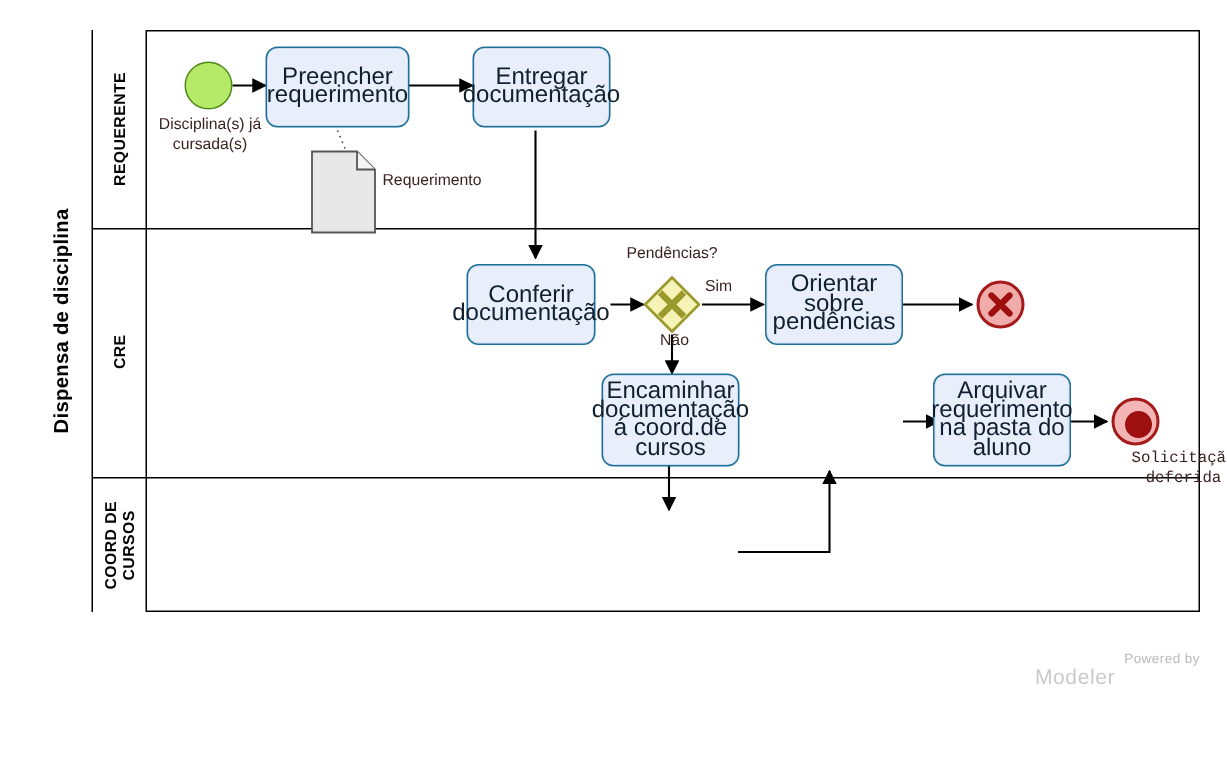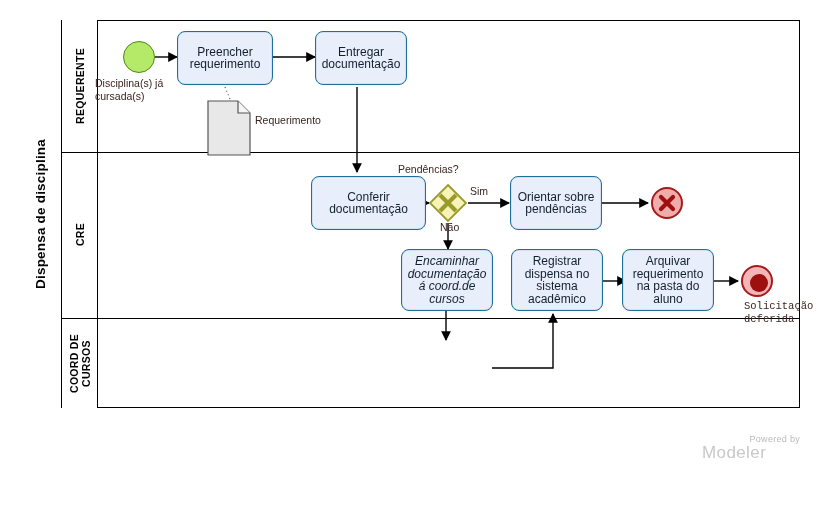--- a/index.html
+++ b/index.html
@@ -99,21 +99,21 @@
     position: absolute;
     box-sizing: border-box;
     background: #e9eefb;
     border: 1.8px solid #1f7099;
     border-radius: 8px;
     display: flex;
     align-items: center;
     justify-content: center;
     text-align: center;
     color: #11202e;
-    font-size: 12px;
+    font-size: 16px;
     line-height: 12.5px;
     padding: 2px 4px;
     box-shadow: inset 0 0 0 0.5px #bfd3ee;
   }
   .task span { display: block; }
 
   
   .event {
     position: absolute;
     border-radius: 50%;
@@ -159,21 +159,21 @@
     position: absolute;
     width: 0; height: 0;
   }
 
   
   .label {
     position: absolute;
     font-size: 10.5px;
     line-height: 12.5px;
     color: #3a2420;
-    text-align: left;
+    text-align: center;
     white-space: pre-line;
   }
   .label-left {
     text-align: left;
   }
 
   
   #connectors {
     position: absolute;
     left: 0; top: 0;
@@ -200,25 +200,25 @@
   .logo-word {
     font-size: 30px;
     line-height: 30px;
     color: #f5c08a;
     letter-spacing: -1px;
     font-weight: normal;
     text-align: right;
     margin-right: 1px;
   }
   .logo-sub {
-    font-size: 17px;
+    font-size: 14px;
     color: #c9c9c9;
     letter-spacing: 0.4px;
     text-align: left;
-    margin-left: 16px;
+    margin-left: 4px;
     margin-top: -2px;
   }
 </style>
 </head>
 <body>
 
 <div id="canvas">
 
   <div class="pool"></div>
 
@@ -285,43 +285,37 @@
   <div class="task" style="left:177px; top:31px; width:96px; height:54px;">
     <span style="white-space: pre-line;">Preencher
 requerimento</span>
   </div>
 
   <div class="task" style="left:315px; top:31px; width:92px; height:54px;align-items:center;">
     <span style="white-space: pre-line;">Entregar
 documentação</span>
   </div>
 
-  <div class="task" style="left:311px; top:176px; width:115px; height:54px;">
+  <div class="task" style="left:311px; top:176px; width:86px; height:54px;">
     <span style="white-space: pre-line;">Conferir
 documentação</span>
   </div>
 
   <div class="task" style="left:510px; top:176px; width:92px; height:54px;">
     <span style="white-space: pre-line;">Orientar sobre
 pendências</span>
   </div>
 
   <div class="task" style="left:401px; top:249px; width:92px; height:62px;">
-    <span style="white-space: pre-line; font-style: italic;">Encaminhar
+    <span style="white-space: pre-line;">Encaminhar
 documentação
 á coord.de
 cursos</span>
   </div>
 
-  <div class="task" style="left:511px; top:249px; width:92px; height:62px;">
-    <span style="white-space: pre-line;">Registrar
-dispensa no
-sistema
-acadêmico</span>
-  </div>
 
   <div class="task" style="left:622px; top:249px; width:92px; height:62px;">
     <span style="white-space: pre-line;">Arquivar
 requerimento
 na pasta do
 aluno</span>
   </div>
 
 
   <svg class="gateway" style="left:429px; top:184px;" viewBox="0 0 38 38">

